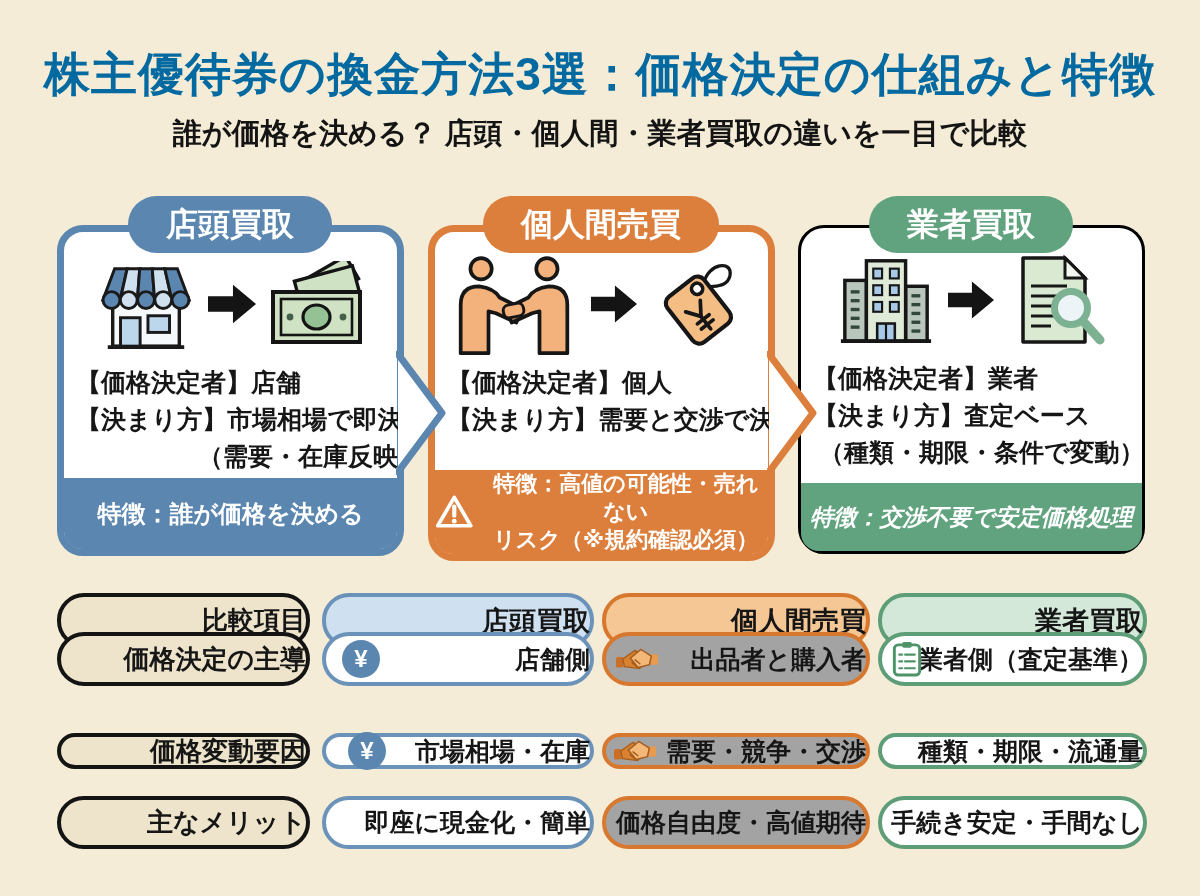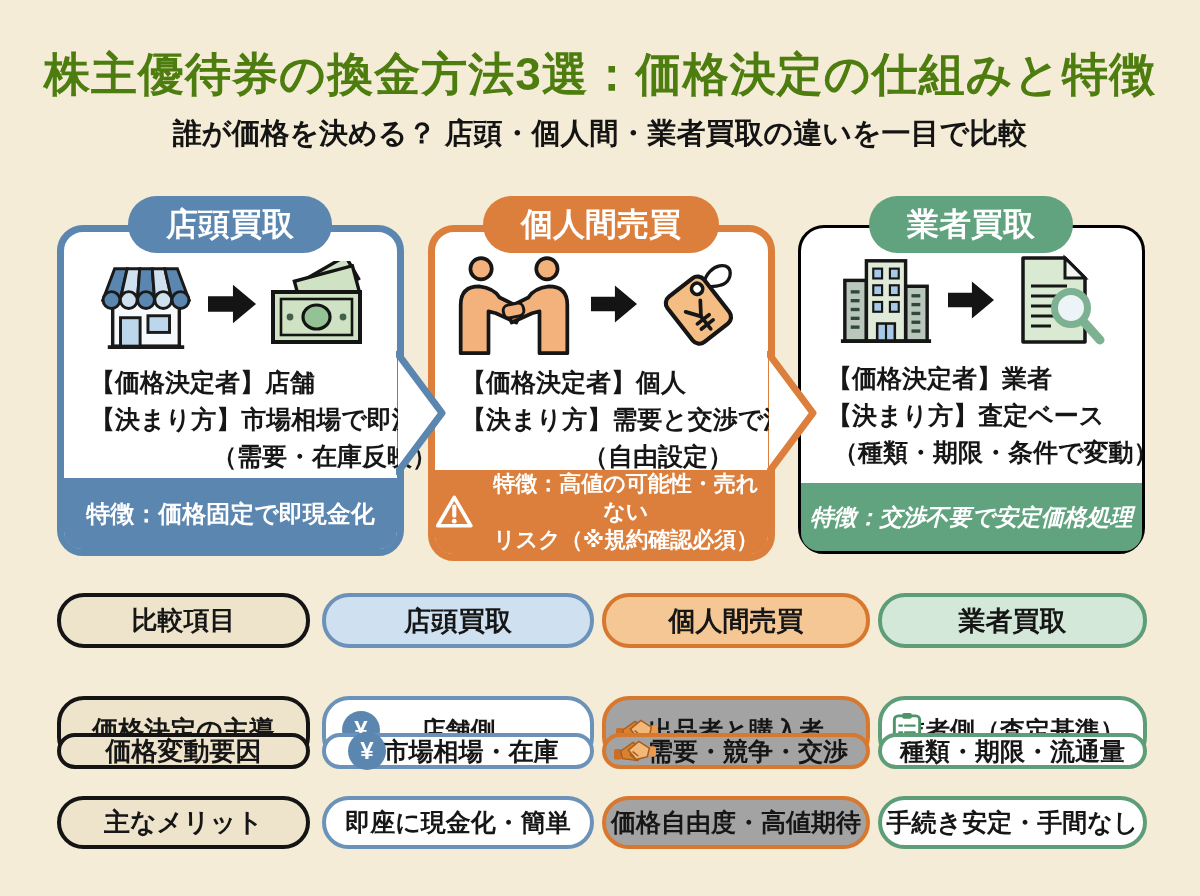--- a/index.html
+++ b/index.html
@@ -7,21 +7,21 @@
     font-family:"Liberation Sans","DejaVu Sans",sans-serif;
     background:#e9e2cc;
   }
   .stage{
     position:relative;width:1200px;height:896px;margin:0 auto;
     background:#f4ecd6;overflow:hidden;color:#161616;
   }
   
   .title{
     position:absolute;top:44px;left:0;width:1200px;text-align:center;
-    font-size:46px;font-weight:900;letter-spacing:1px;color:#4d7c0f;
+    font-size:46px;font-weight:900;letter-spacing:1px;color:#0369a1;
   }
   .subtitle{
     position:absolute;top:114px;left:0;width:1200px;text-align:center;
     font-size:29px;font-weight:800;color:#141414;
   }
   
   .card{
     position:absolute;top:225px;width:347px;background:#ffffff;
     border-radius:26px;box-sizing:border-box;
   }
@@ -34,53 +34,53 @@
     color:#ffffff;font-size:32px;font-weight:900;white-space:nowrap;z-index:5;
   }
   .badge.v-blue  {background:#5b86b0;}
   .badge.v-orange{background:#dd7f3c;}
   .badge.v-green {background:#61a37f;}
   .card-icons{
     margin-top:20px;height:104px;display:flex;align-items:center;
     justify-content:center;gap:13px;
   }
   .card-lines{
-    margin-top:8px;padding-left:26px;font-size:25px;font-weight:800;
+    margin-top:8px;padding-left:12px;font-size:25px;font-weight:800;
     line-height:37px;white-space:nowrap;
   }
   .card-lines .indent-far{padding-left:122px;}
   .card-lines .indent-sm{padding-left:6px;}
   .card-footer{
     position:absolute;left:0;right:0;bottom:0;display:flex;
     align-items:center;justify-content:center;gap:10px;
     color:#ffffff;font-weight:800;text-align:center;
     border-radius:0 0 18px 18px;
   }
   .v-blue   .card-footer{background:#5b86b0;height:71px;font-size:24px;}
   .v-orange .card-footer{background:#dd7f3c;height:84px;font-size:22px;line-height:28px;}
   .v-green  .card-footer{background:#61a37f;height:68px;font-size:23px;font-style:italic;}
   .chev{position:absolute;top:346px;z-index:6;}
   
   .pill{
     position:absolute;box-sizing:border-box;border-radius:27px;
     display:flex;align-items:center;justify-content:center;
     font-weight:800;white-space:nowrap;
   }
-  .pill .ptxt{width:100%;text-align:center;}
+  .pill .ptxt{width:100%;text-align:right;}
   .pill-label {background:#ede4cb;border:4px solid #141414;font-weight:900;font-size:26px;}
   .hd-blue    {background:#cfe0f0;border:4px solid #6b92b8;font-weight:900;font-size:27px;}
   .hd-orange  {background:#f4c795;border:4px solid #d8782f;font-weight:900;font-size:27px;}
   .hd-green   {background:#d3e8d8;border:4px solid #5d9d77;font-weight:900;font-size:27px;}
   .cell-blue  {background:#ffffff;border:4px solid #6b92b8;font-size:25px;}
   .cell-orange{background:#a3a3a3;border:4px solid #d8782f;font-size:25px;}
   .cell-green {background:#ffffff;border:4px solid #5d9d77;font-size:25px;}
   
   .c0{left:57px;width:253px;} .c1{left:322px;width:272px;}
   .c2{left:602px;width:268px;} .c3{left:878px;width:269px;}
-  .r0{top:593px;height:55px;} .r1{top:696px;height:68px;}
+  .r0{top:593px;height:55px;} .r1{top:632px;height:54px;}
   .r2{top:733px;height:36px;} .r3{top:796px;height:53px;}
   .cell-icon{position:absolute;left:12px;top:50%;transform:translateY(-50%);display:flex;}
   .yen-circle{
     width:38px;height:38px;border-radius:50%;background:#5b86b0;color:#fff;
     font-size:24px;font-weight:900;display:flex;align-items:center;justify-content:center;
   }
 </style>
 </head>
 <body>
 
@@ -123,21 +123,21 @@
         <circle cx="21" cy="56" r="3.4" fill="#44604a"></circle>
         <circle cx="74" cy="56" r="3.4" fill="#44604a"></circle>
       </svg>
     </div>
     <div class="card-lines">
       <div>【価格決定者】店舗</div>
       <div>【決まり方】市場相場で即決</div>
       <div class="indent-far">（需要・在庫反映）</div>
     </div>
     <div class="card-footer">
-      <span>特徴：価格固定で即現金化</span>
+      <span>特徴：誰が価格を決める</span>
     </div>
   </div>
   <div class="badge v-blue" style="left:230px;">店頭買取</div>
 
   <div class="card v-orange" style="left:428px;">
     <div class="card-icons">
       <svg width="128" height="102" viewBox="0 0 135 110">
         <circle cx="32" cy="17" r="11.5" fill="#f3b27c" stroke="#161616" stroke-width="4"></circle>
         <circle cx="103" cy="17" r="11.5" fill="#f3b27c" stroke="#161616" stroke-width="4"></circle>
         <path d="M10,108 L10,56 Q10,36 30,36 Q46,38 52,48 L76,60 L70,75 L48,65 L40,63 L40,108 Z" fill="#f3b27c" stroke="#161616" stroke-width="4" stroke-linejoin="round"></path>
@@ -160,21 +160,20 @@
             <line x1="51" y1="66" x2="51" y2="83"></line>
             <line x1="43" y1="70" x2="59" y2="70"></line>
             <line x1="43" y1="77" x2="59" y2="77"></line>
           </g>
         </g>
       </svg>
     </div>
     <div class="card-lines">
       <div>【価格決定者】個人</div>
       <div>【決まり方】需要と交渉で決定</div>
-      <div class="indent-far">（自由設定）</div>
     </div>
     <div class="card-footer">
       <svg width="42" height="38" viewBox="0 0 42 38">
         <path d="M21,3 L39,34 L3,34 Z" fill="none" stroke="#ffffff" stroke-width="4" stroke-linejoin="round"></path>
         <line x1="21" y1="13" x2="21" y2="23" stroke="#ffffff" stroke-width="4.5" stroke-linecap="round"></line>
         <circle cx="21" cy="29" r="2.6" fill="#ffffff"></circle>
       </svg>
       <span>
         <span>特徴：高値の可能性・売れない</span><br>
         <span>リスク（※規約確認必須）</span>

